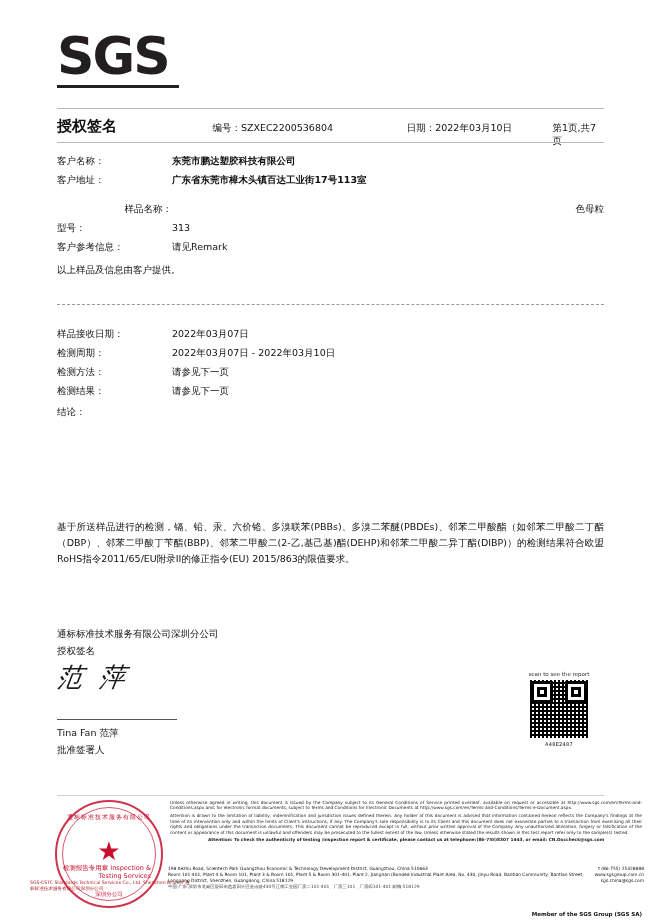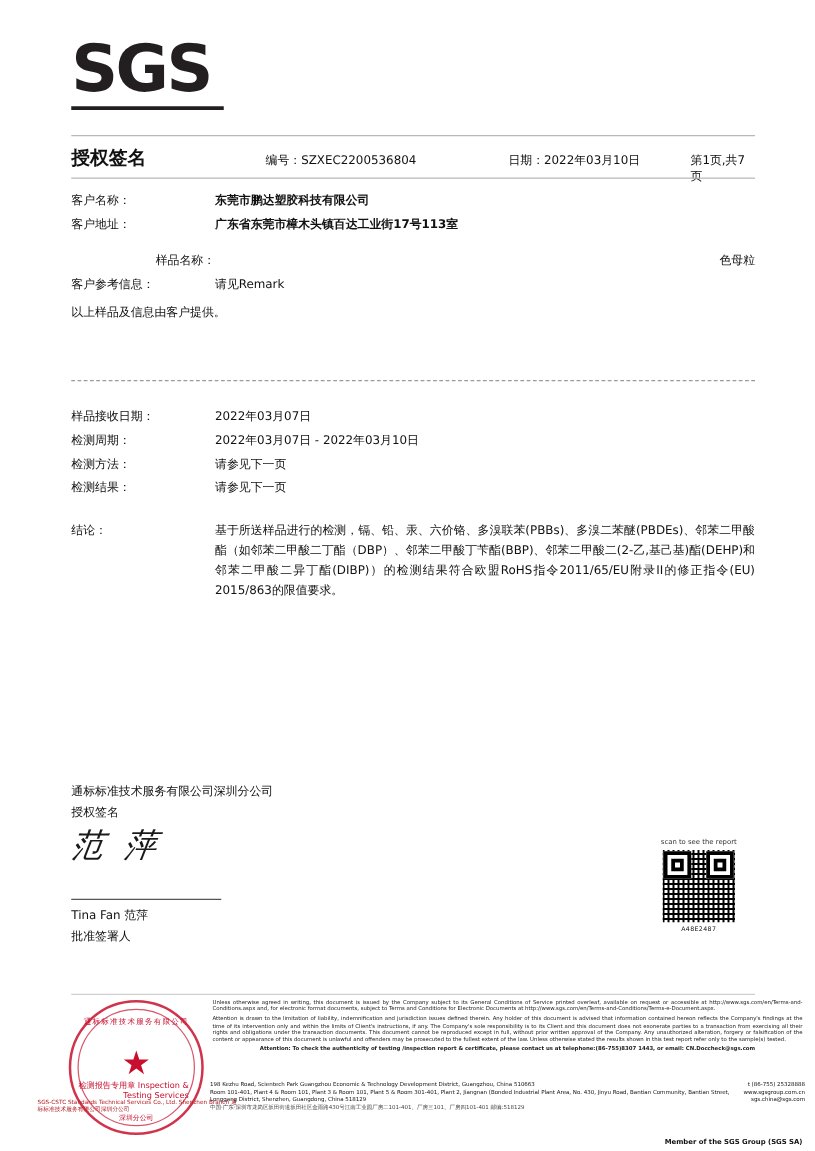--- a/index.html
+++ b/index.html
@@ -105,21 +105,22 @@
     border-top: 1px dashed #9a9a9a;
   }
   .d1 { top: 304px; }
 
   .f2 { top: 326px; }
 
   .concl-row {
     display: flex;
     font-size: 9.5px;
     line-height: 16px;
-    margin-top: 19px;
+    margin-top: 6px;
+    flex-direction: column;
   }
   .concl-row .lbl { width: 115px; flex: 0 0 115px; }
   .concl-row .val { flex: 1; text-align: justify; }
 
   
   .sig {
     position: absolute;
     left: 57px;
     top: 625px;
     font-size: 9.5px;
@@ -328,20 +329,24 @@
     </div>
     <div class="row">
       <div class="lbl">客户地址：</div>
       <div class="val bold">广东省东莞市樟木头镇百达工业街17号113室</div>
     </div>
     <div class="row" style="margin-top:14px;text-align:right;">
       <div class="lbl">样品名称：</div>
       <div class="val">色母粒</div>
     </div>
     <div class="row">
+      <div class="lbl">型号：</div>
+      <div class="val">313</div>
+    </div>
+    <div class="row">
       <div class="lbl">客户参考信息：</div>
       <div class="val">请见Remark</div>
     </div>
     <div class="note-line">以上样品及信息由客户提供。</div>
   </div>
 
   <div class="dashed d1"></div>
 
   <div class="fields f2">
     <div class="row">

